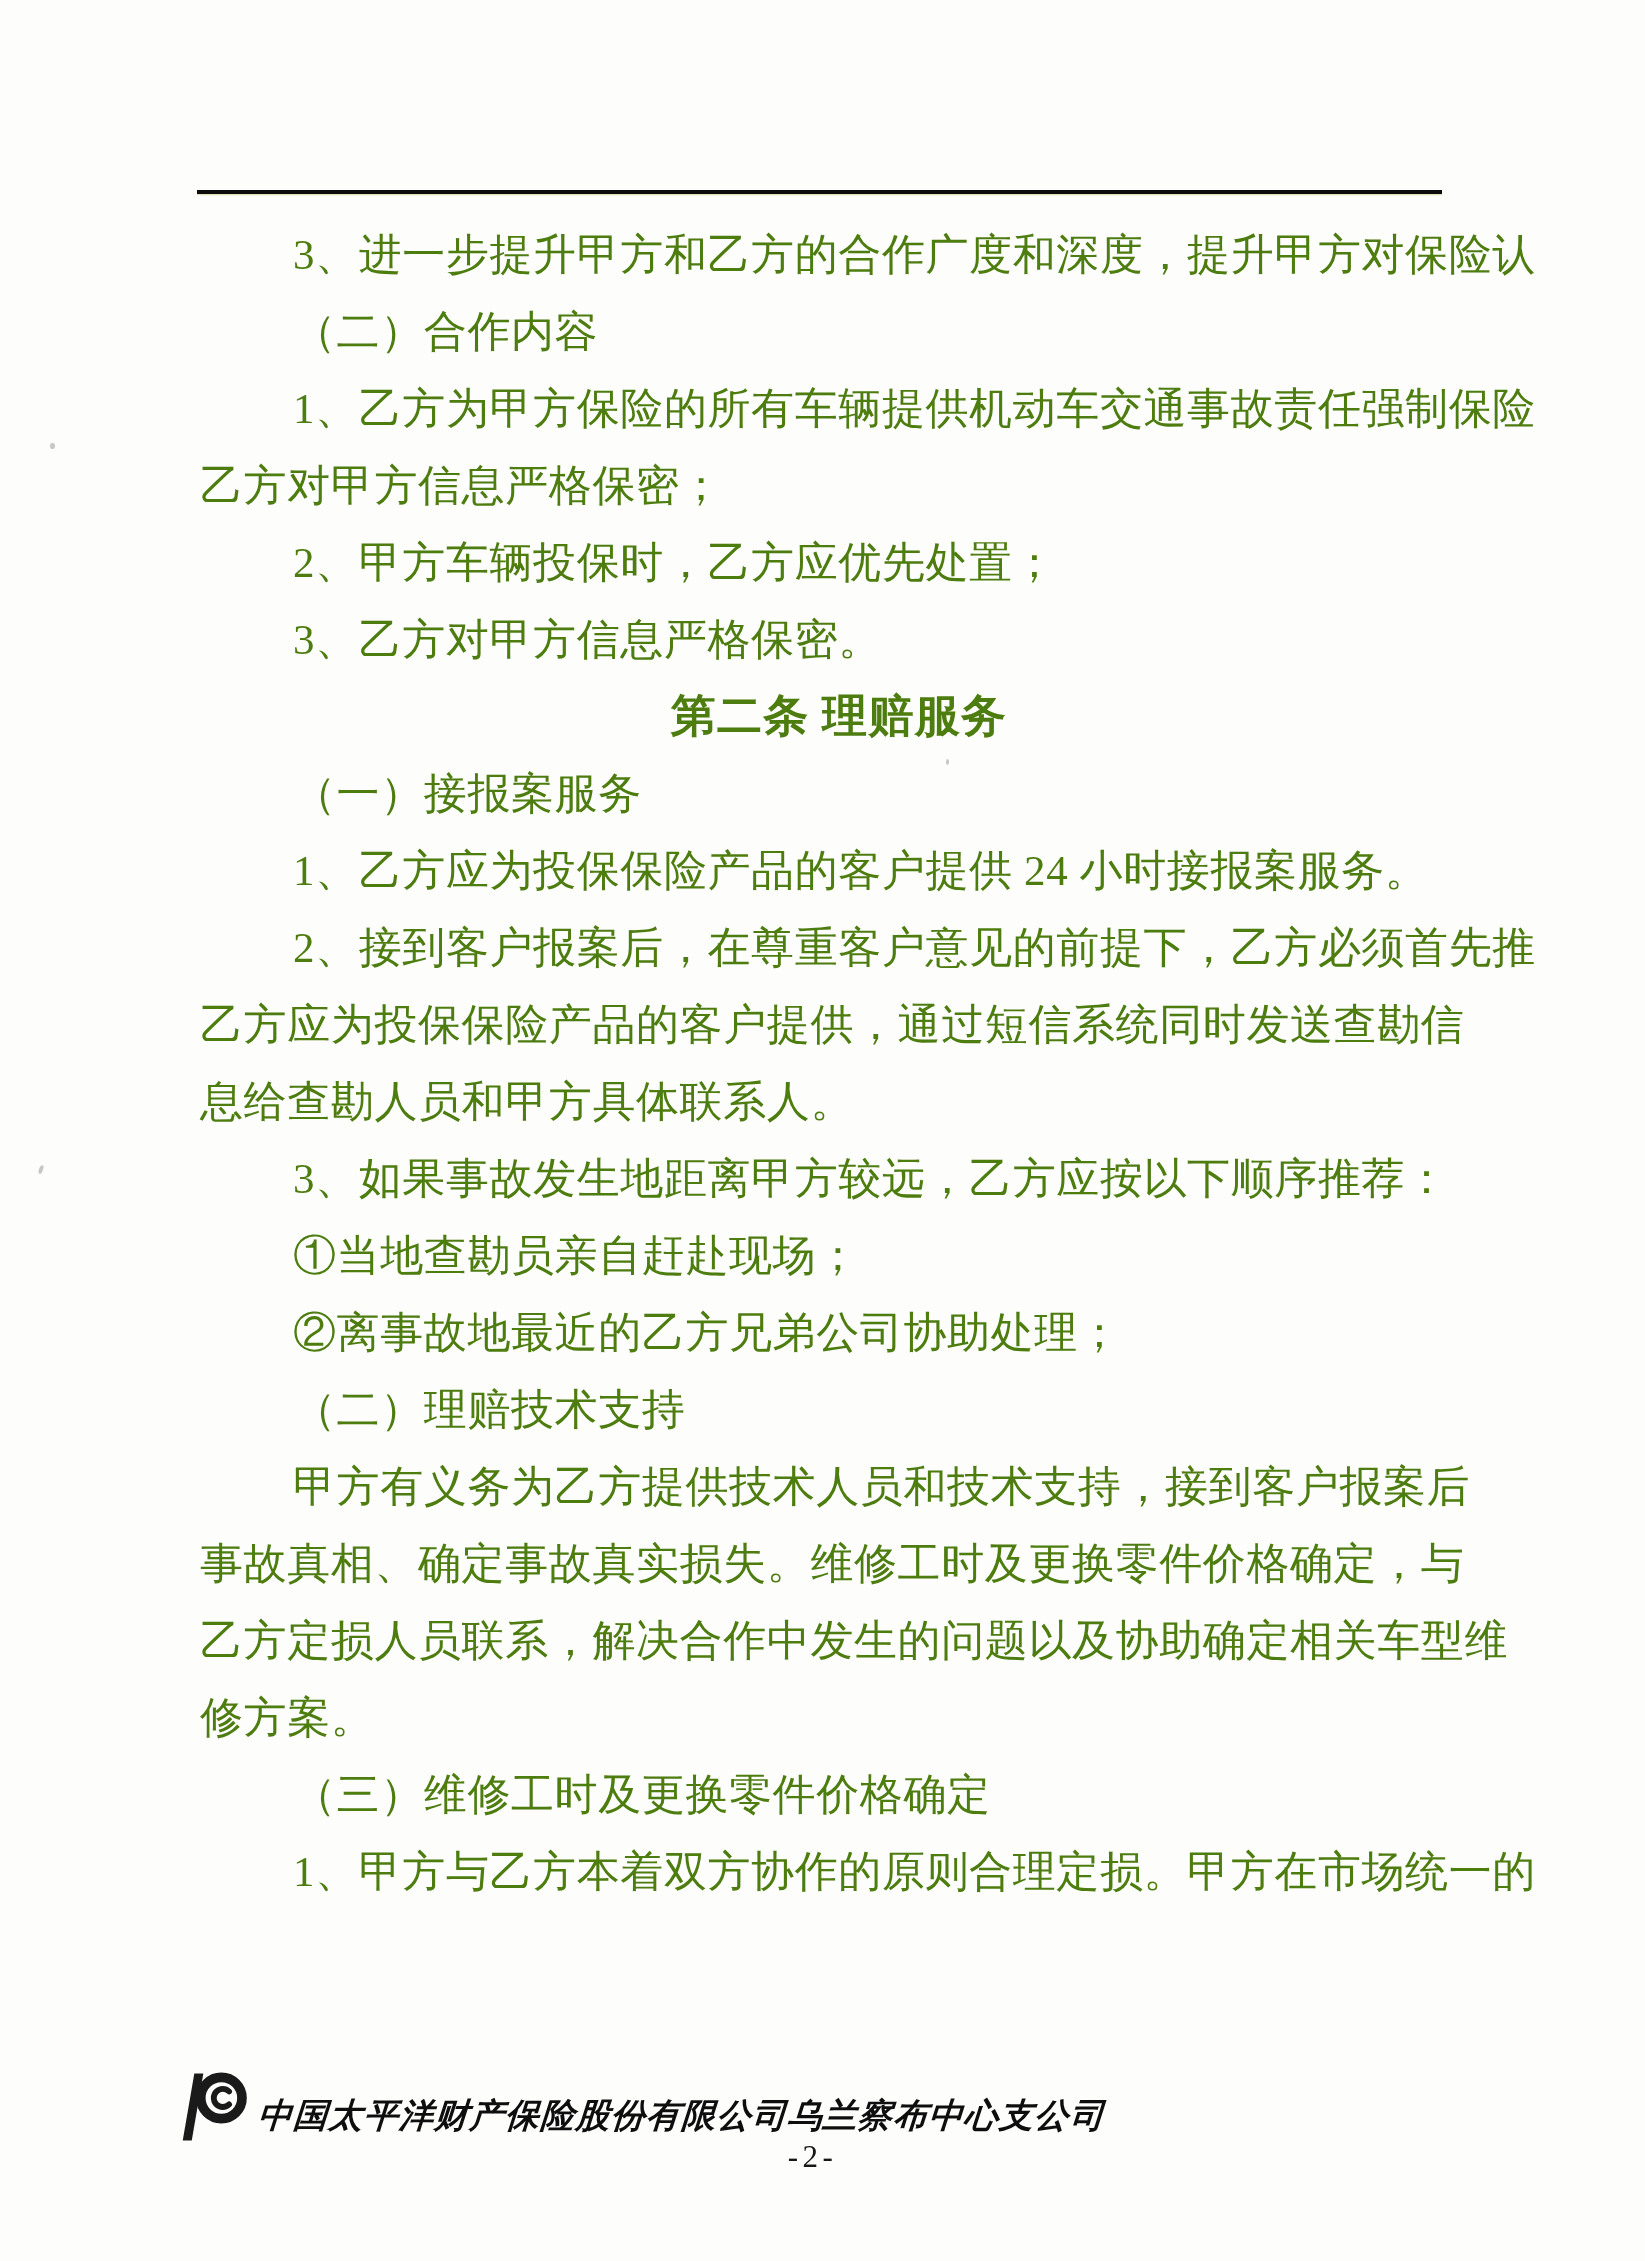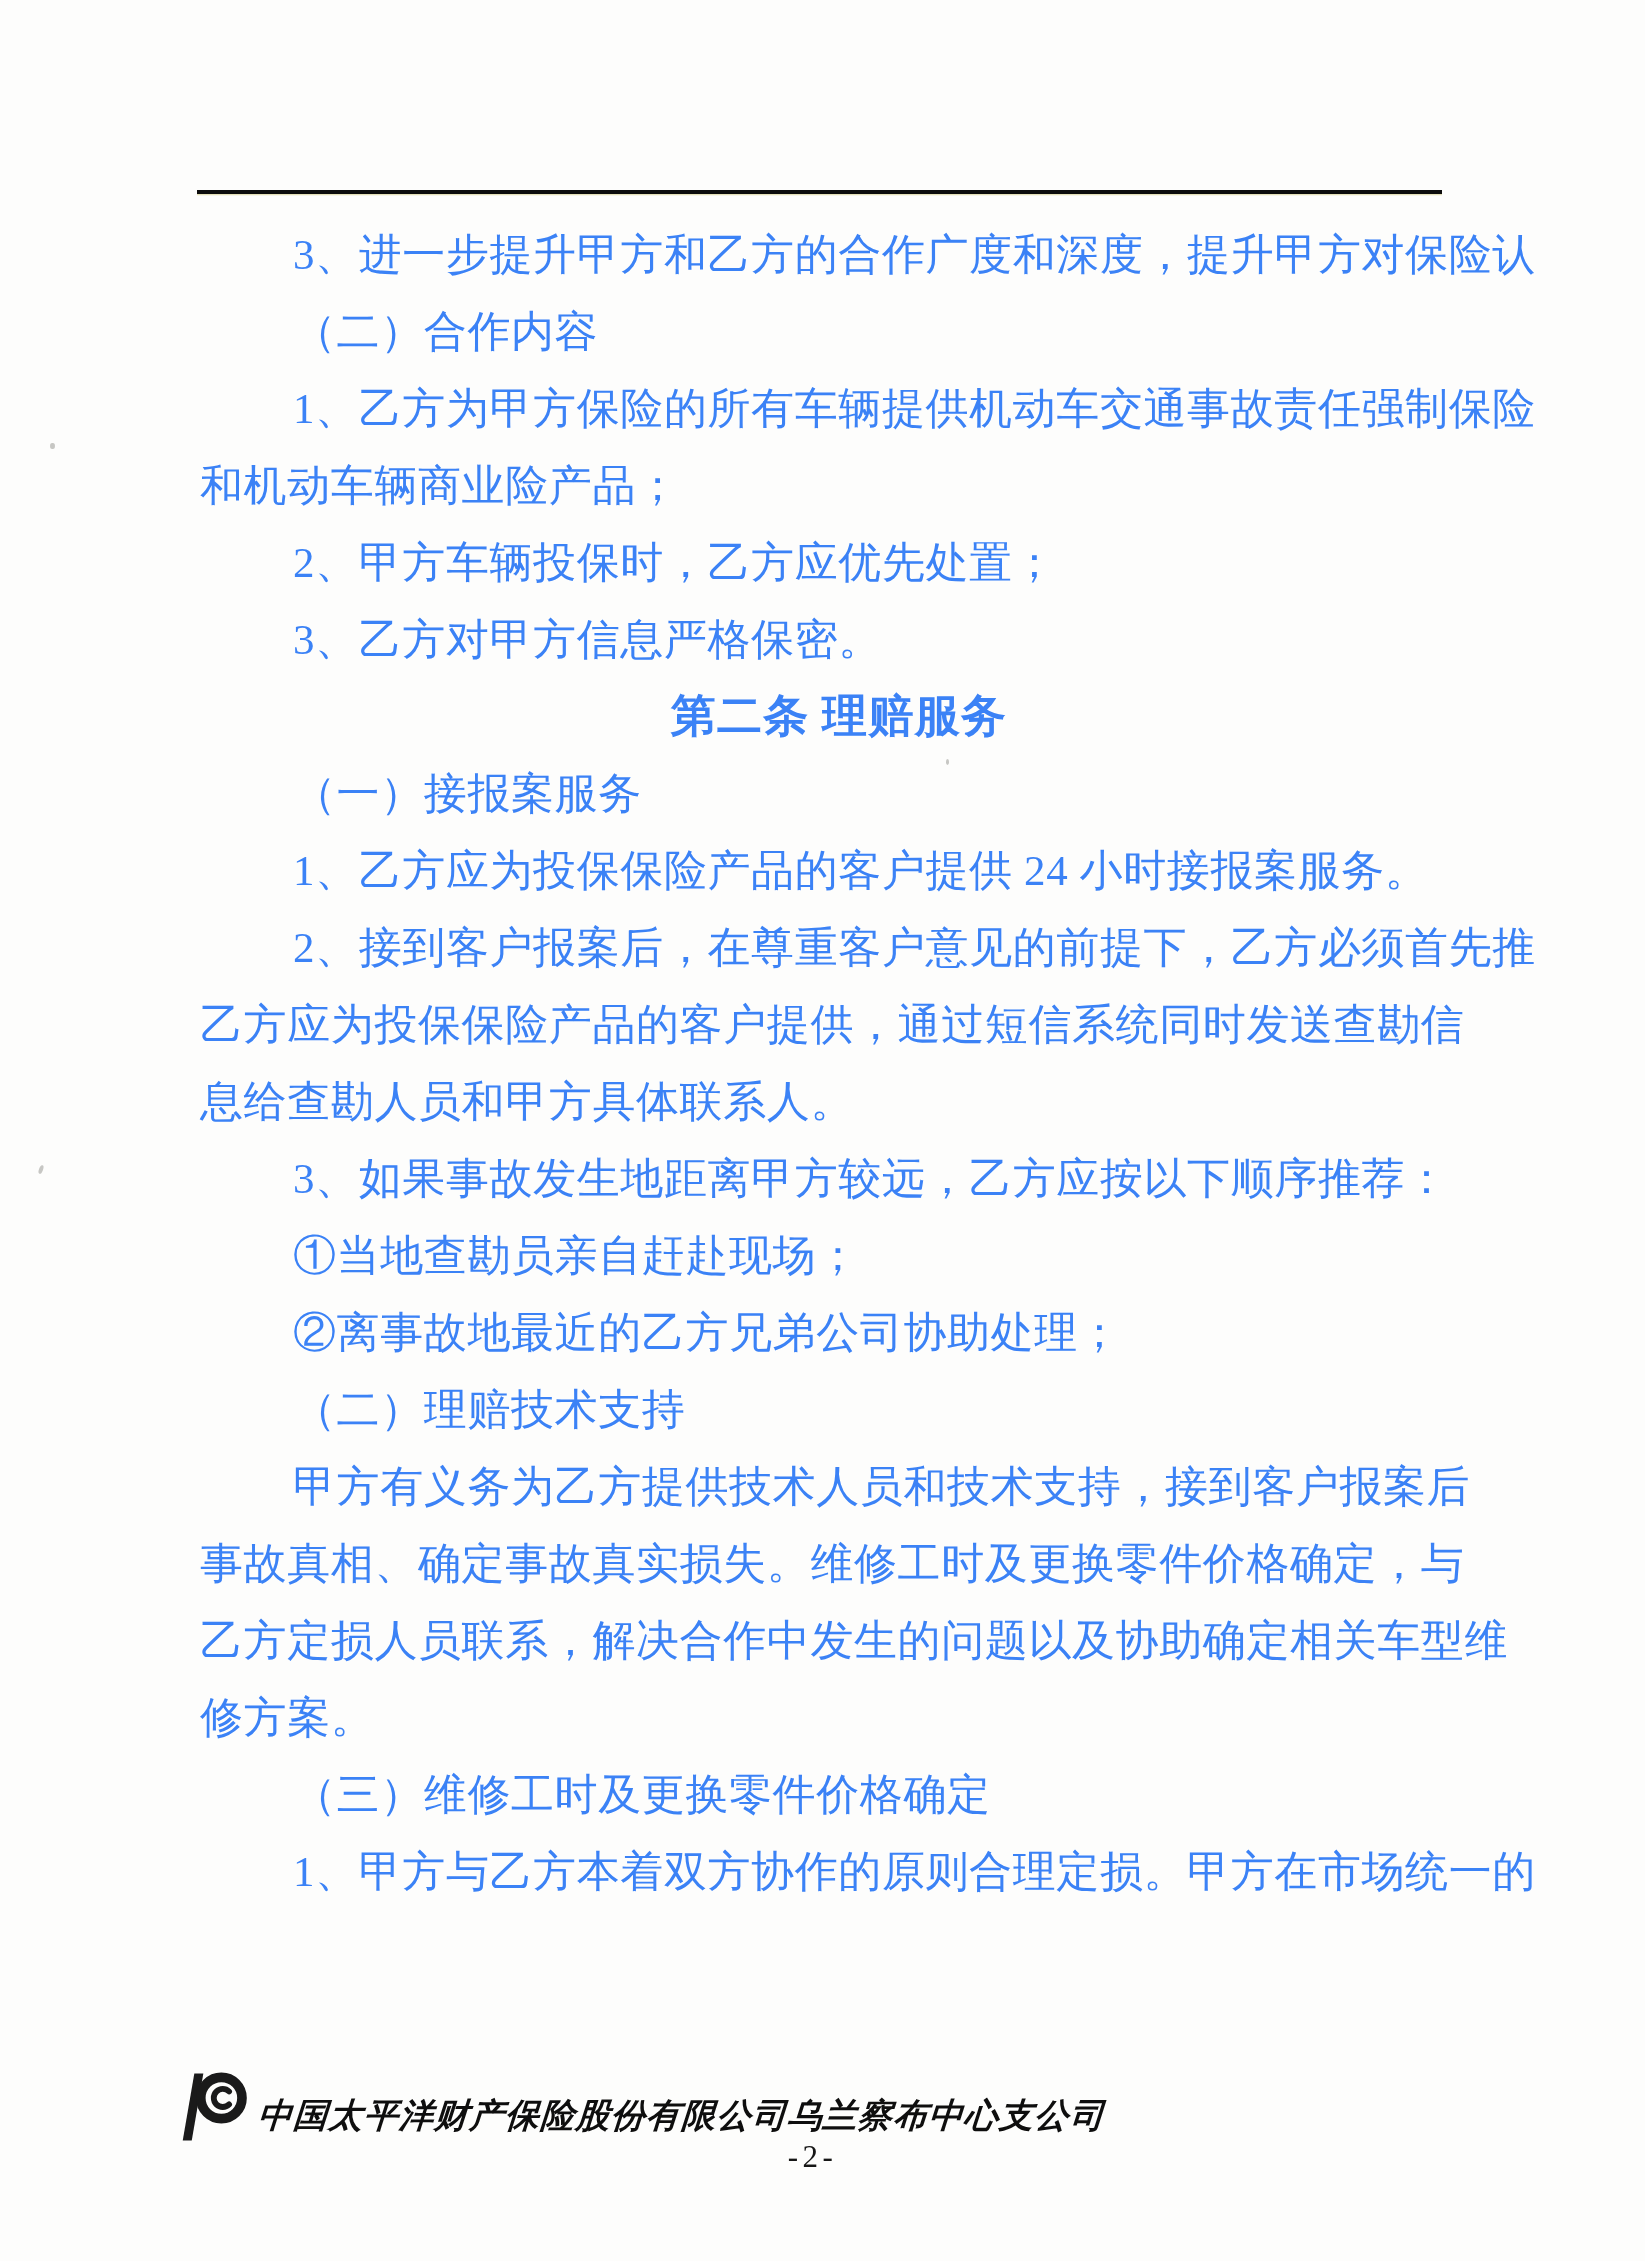--- a/index.html
+++ b/index.html
@@ -29,21 +29,21 @@
     left:200px;
     top:216px;
     width:1278px;
   }
   .doc-line{
     height:77px;
     line-height:77px;
     font-size:43px;
     white-space:nowrap;
     letter-spacing:0.6px;
-    color:#3b82f6;
+    color:#4d7c0f;
   }
   .doc-line.indent{ padding-left:93px; }
   .doc-line.flush{ padding-left:0; }
   .doc-line.heading{
     padding-left:0;
     text-align:center;
     font-weight:700;
     font-size:45px;
     letter-spacing:1.3px;
   }
@@ -91,21 +91,21 @@
 <body>
 
 <div class="page">
 
   <div class="top-rule"></div>
 
   <div class="doc-body">
       <div class="doc-line indent">3、进一步提升甲方和乙方的合作广度和深度，提升甲方对保险认</div>
       <div class="doc-line indent">（二）合作内容</div>
       <div class="doc-line indent">1、乙方为甲方保险的所有车辆提供机动车交通事故责任强制保险</div>
-      <div class="doc-line flush">和机动车辆商业险产品；</div>
+      <div class="doc-line flush">乙方对甲方信息严格保密；</div>
       <div class="doc-line indent">2、甲方车辆投保时，乙方应优先处置；</div>
       <div class="doc-line indent">3、乙方对甲方信息严格保密。</div>
       <div class="doc-line heading">第二条 理赔服务</div>
       <div class="doc-line indent">（一）接报案服务</div>
       <div class="doc-line indent">1、乙方应为投保保险产品的客户提供 24 小时接报案服务。</div>
       <div class="doc-line indent">2、接到客户报案后，在尊重客户意见的前提下，乙方必须首先推</div>
       <div class="doc-line flush">乙方应为投保保险产品的客户提供，通过短信系统同时发送查勘信</div>
       <div class="doc-line flush">息给查勘人员和甲方具体联系人。</div>
       <div class="doc-line indent">3、如果事故发生地距离甲方较远，乙方应按以下顺序推荐：</div>
       <div class="doc-line indent">①当地查勘员亲自赶赴现场；</div>

